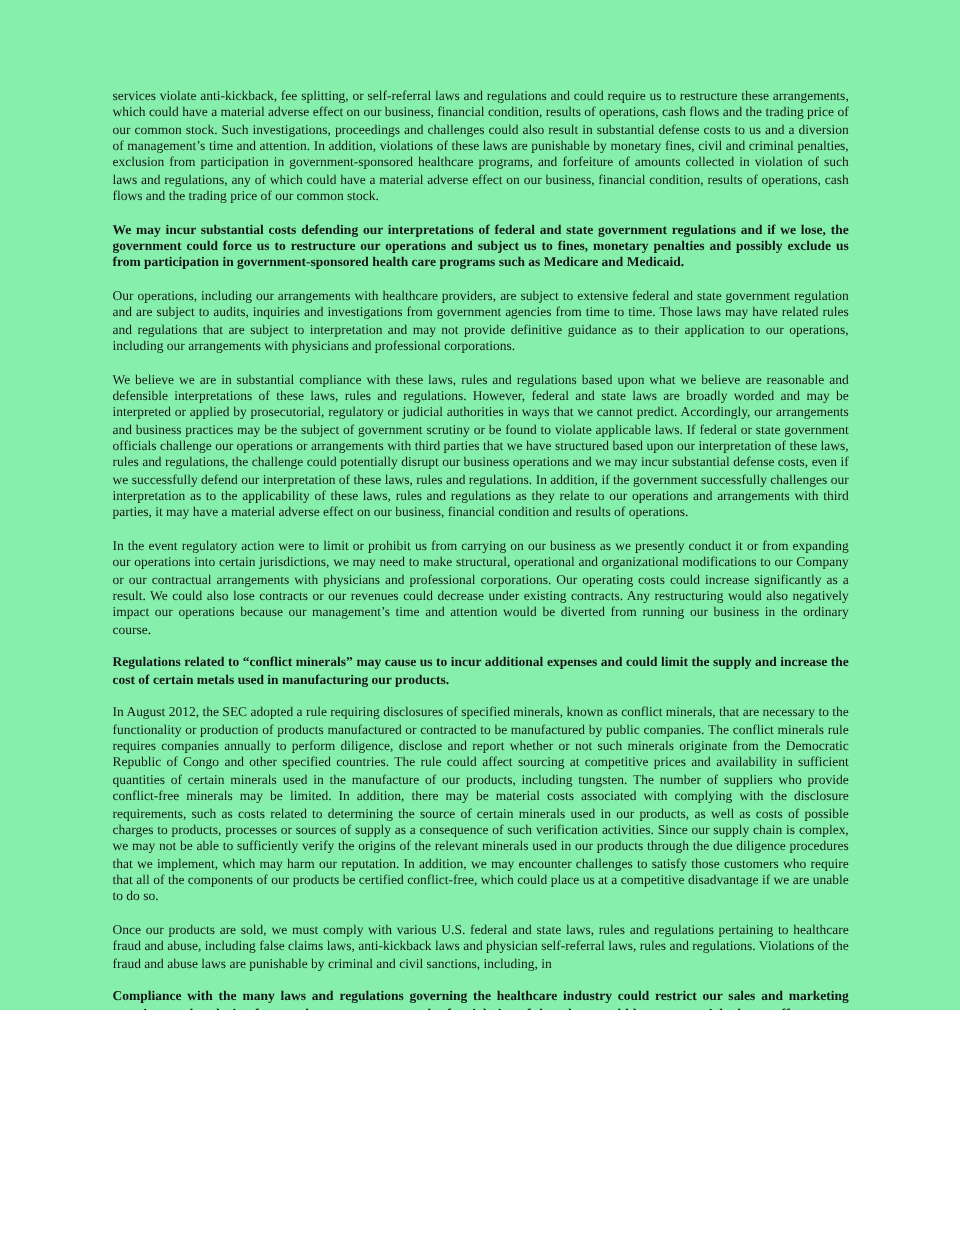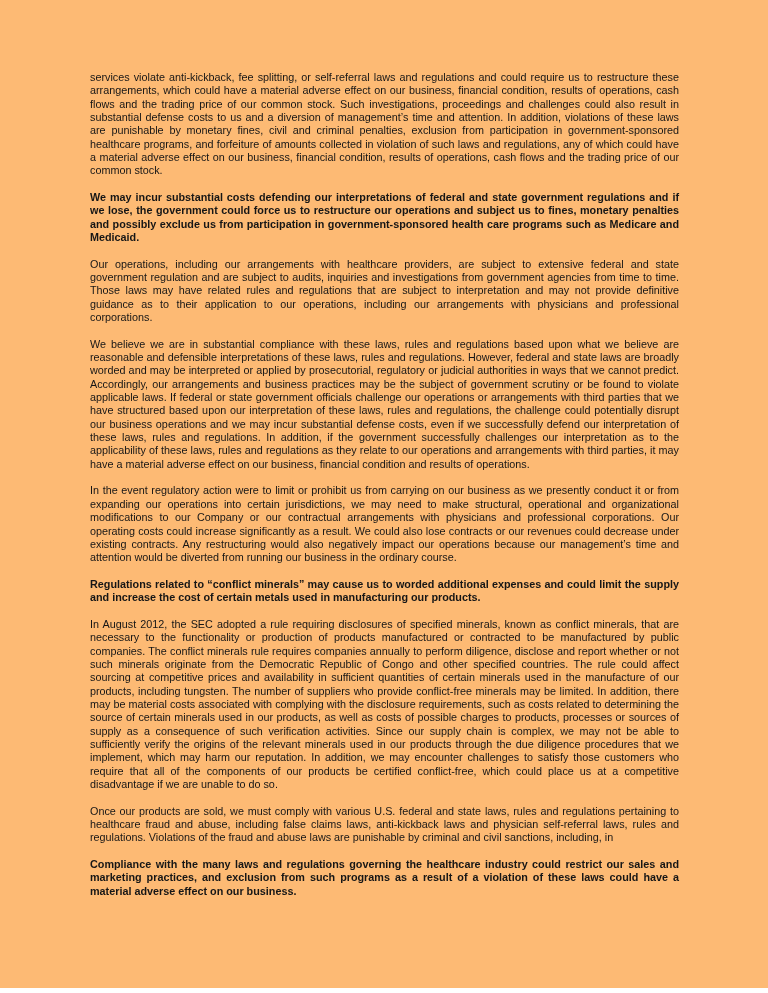--- a/index.html
+++ b/index.html
@@ -3,25 +3,25 @@
 <meta charset="utf-8">
 <style>
   html, body {
     margin: 0;
     padding: 0;
     background: #ffffff;
   }
   .page {
     position: relative;
     width: 768px;
-    height: 988px;
-    background: #fdba74;
+    height: 808px;
+    background: #86efac;
     box-sizing: border-box;
     padding: 71px 89px 0 90px;
-    font-family: Liberation Sans, sans-serif;
+    font-family: Liberation Serif, serif;
     font-size: 10.8px;
     line-height: 13.35px;
     color: #161616;
     overflow: hidden;
   }
   .para {
     margin: 0 0 13.3px 0;
     text-align: justify;
   }
   .heading {
@@ -39,17 +39,17 @@
 </style>
 </head>
 <body>
 
 <div class="page">
   <p class="para">services violate anti-kickback, fee splitting, or self-referral laws and regulations and could require us to restructure these arrangements, which could have a material adverse effect on our business, financial condition, results of operations, cash flows and the trading price of our common stock. Such investigations, proceedings and challenges could also result in substantial defense costs to us and a diversion of management’s time and attention. In addition, violations of these laws are punishable by monetary fines, civil and criminal penalties, exclusion from participation in government-sponsored healthcare programs, and forfeiture of amounts collected in violation of such laws and regulations, any of which could have a material adverse effect on our business, financial condition, results of operations, cash flows and the trading price of our common stock.</p>
   <p class="para heading">We may incur substantial costs defending our interpretations of federal and state government regulations and if we lose, the government could force us to restructure our operations and subject us to fines, monetary penalties and possibly exclude us from participation in government-sponsored health care programs such as Medicare and Medicaid.</p>
   <p class="para">Our operations, including our arrangements with healthcare providers, are subject to extensive federal and state government regulation and are subject to audits, inquiries and investigations from government agencies from time to time. Those laws may have related rules and regulations that are subject to interpretation and may not provide definitive guidance as to their application to our operations, including our arrangements with physicians and professional corporations.</p>
   <p class="para">We believe we are in substantial compliance with these laws, rules and regulations based upon what we believe are reasonable and defensible interpretations of these laws, rules and regulations. However, federal and state laws are broadly worded and may be interpreted or applied by prosecutorial, regulatory or judicial authorities in ways that we cannot predict. Accordingly, our arrangements and business practices may be the subject of government scrutiny or be found to violate applicable laws. If federal or state government officials challenge our operations or arrangements with third parties that we have structured based upon our interpretation of these laws, rules and regulations, the challenge could potentially disrupt our business operations and we may incur substantial defense costs, even if we successfully defend our interpretation of these laws, rules and regulations. In addition, if the government successfully challenges our interpretation as to the applicability of these laws, rules and regulations as they relate to our operations and arrangements with third parties, it may have a material adverse effect on our business, financial condition and results of operations.</p>
   <p class="para">In the event regulatory action were to limit or prohibit us from carrying on our business as we presently conduct it or from expanding our operations into certain jurisdictions, we may need to make structural, operational and organizational modifications to our Company or our contractual arrangements with physicians and professional corporations. Our operating costs could increase significantly as a result. We could also lose contracts or our revenues could decrease under existing contracts. Any restructuring would also negatively impact our operations because our management’s time and attention would be diverted from running our business in the ordinary course.</p>
-  <p class="para heading">Regulations related to “conflict minerals” may cause us to worded additional expenses and could limit the supply and increase the cost of certain metals used in manufacturing our products.</p>
+  <p class="para heading">Regulations related to “conflict minerals” may cause us to incur additional expenses and could limit the supply and increase the cost of certain metals used in manufacturing our products.</p>
   <p class="para">In August 2012, the SEC adopted a rule requiring disclosures of specified minerals, known as conflict minerals, that are necessary to the functionality or production of products manufactured or contracted to be manufactured by public companies. The conflict minerals rule requires companies annually to perform diligence, disclose and report whether or not such minerals originate from the Democratic Republic of Congo and other specified countries. The rule could affect sourcing at competitive prices and availability in sufficient quantities of certain minerals used in the manufacture of our products, including tungsten. The number of suppliers who provide conflict-free minerals may be limited. In addition, there may be material costs associated with complying with the disclosure requirements, such as costs related to determining the source of certain minerals used in our products, as well as costs of possible charges to products, processes or sources of supply as a consequence of such verification activities. Since our supply chain is complex, we may not be able to sufficiently verify the origins of the relevant minerals used in our products through the due diligence procedures that we implement, which may harm our reputation. In addition, we may encounter challenges to satisfy those customers who require that all of the components of our products be certified conflict-free, which could place us at a competitive disadvantage if we are unable to do so.</p>
   <p class="para">Once our products are sold, we must comply with various U.S. federal and state laws, rules and regulations pertaining to healthcare fraud and abuse, including false claims laws, anti-kickback laws and physician self-referral laws, rules and regulations. Violations of the fraud and abuse laws are punishable by criminal and civil sanctions, including, in</p>
   <p class="para heading">Compliance with the many laws and regulations governing the healthcare industry could restrict our sales and marketing practices, and exclusion from such programs as a result of a violation of these laws could have a material adverse effect on our business.</p>
 </div>
 
 </body></html>

